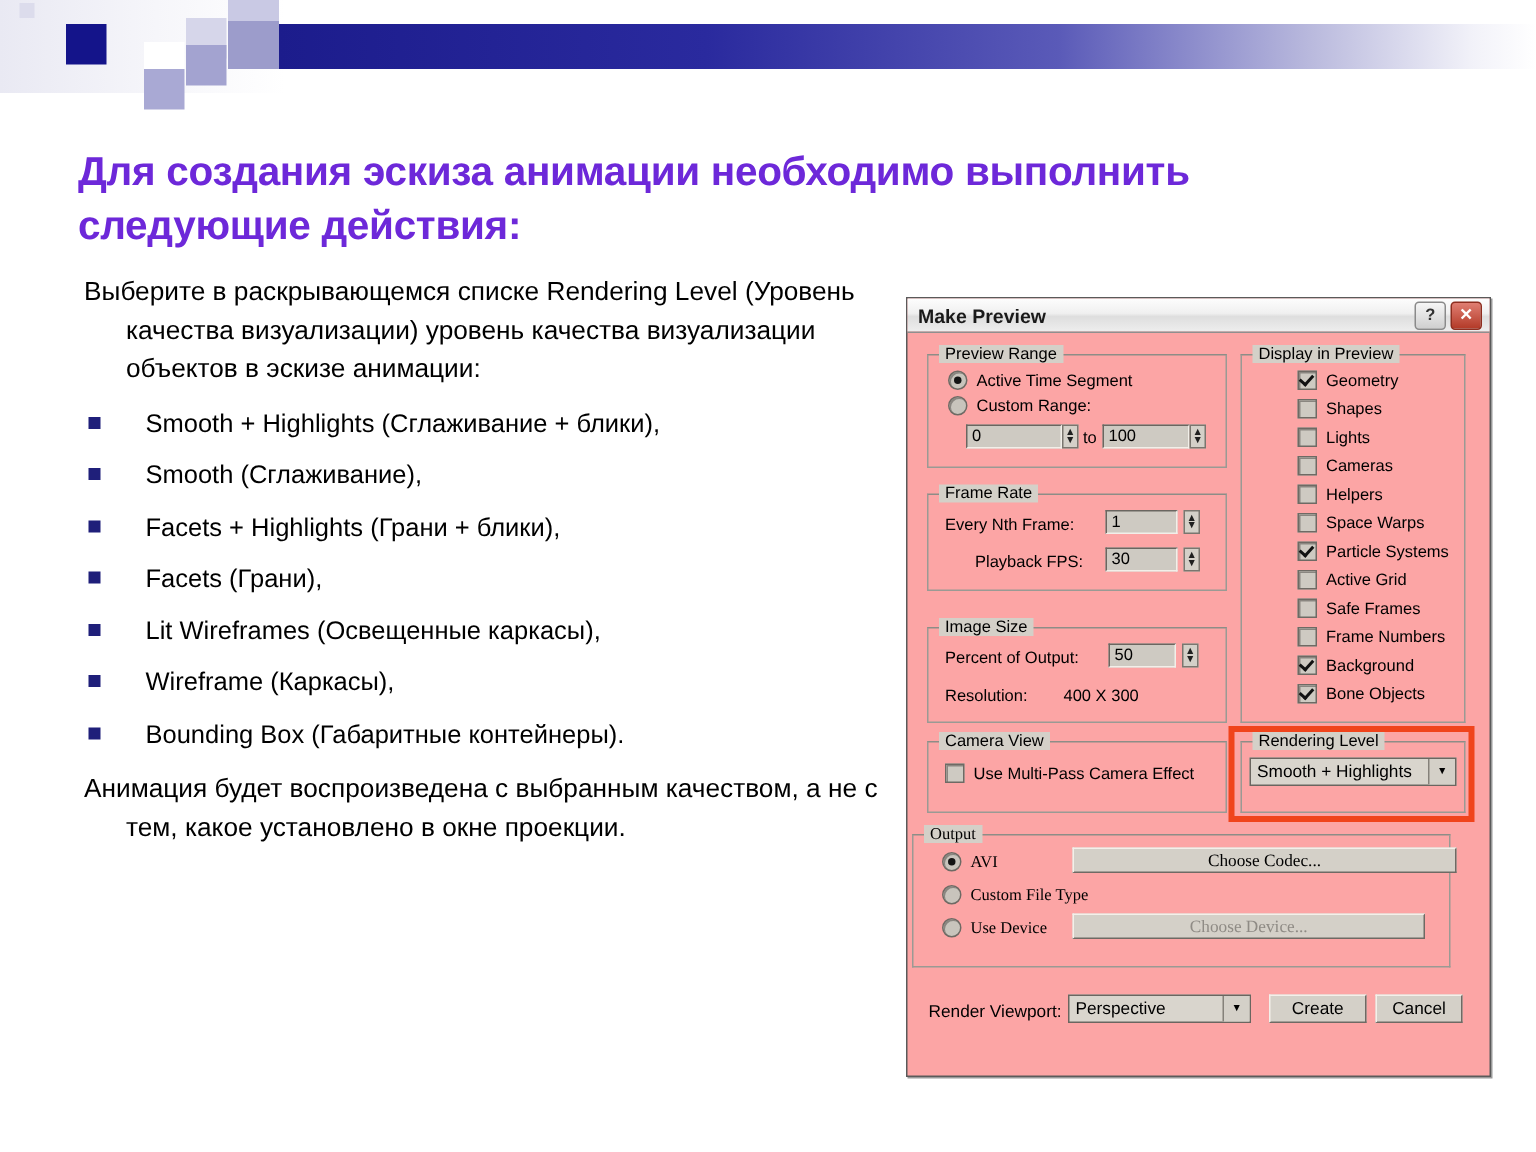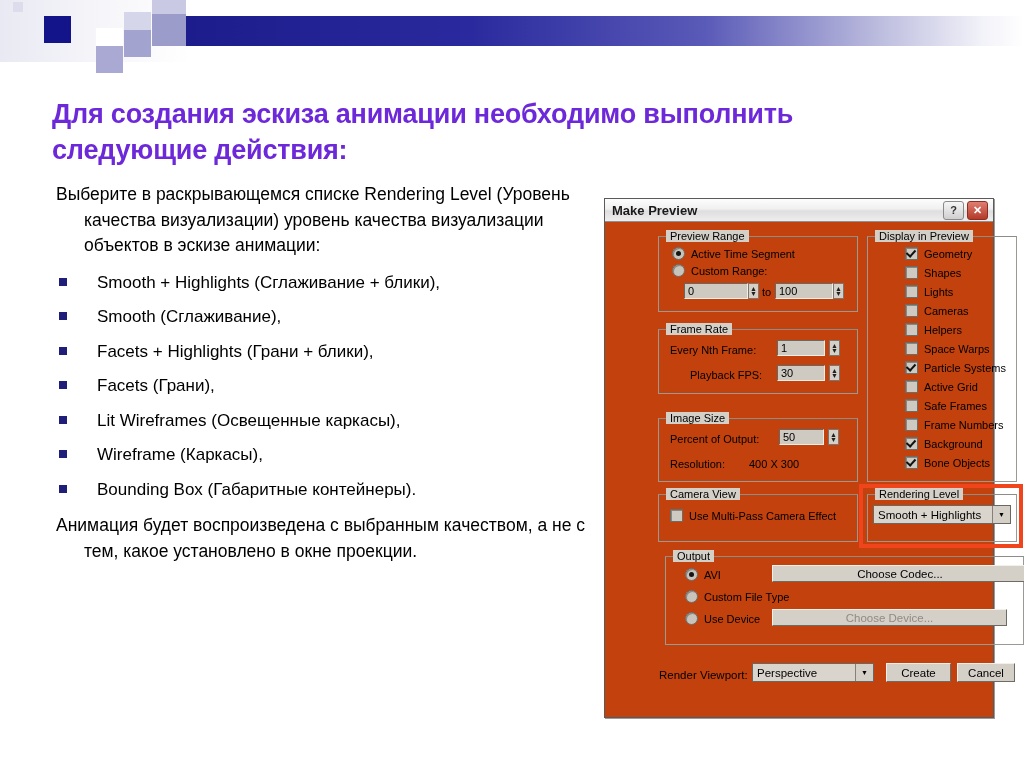--- a/index.html
+++ b/index.html
@@ -91,21 +91,21 @@
     left: 3px; top: 6px;
     width: 8px; height: 8px;
     background: #1f1f7a;
   }
 
   
   #dialog {
     position: absolute;
     left: 604px; top: 198px;
     width: 388px; height: 518px;
-    background: #c2410c;
+    background: #fca5a5;
     border: 1px solid #5a5a5a;
     box-shadow: 1px 1px 0 #9a9a9a;
     font-size: 11px;
     color: #000;
   }
   #dialog-titlebar {
     position: relative;
     height: 22px;
     background: linear-gradient(to bottom, #fdfdfd 0%, #f0f0f0 45%, #dedede 55%, #eeeeee 100%);
     border-bottom: 1px solid #8f8f8f;
@@ -136,21 +136,20 @@
     background: linear-gradient(to bottom, #e07e72, #b33a28);
     color: #ffffff;
     border-color: #8e2d1f;
     margin-right: 5px;
   }
 
   #dialog-body {
     position: relative;
     height: 494px;
     padding: 0;
-    margin-left: 40px;
   }
 
   
   .group {
     position: absolute;
     border: 1px solid #9a9a94;
     border-top-color: #8d8d87;
   }
   .group > .group-title {
     position: absolute;
@@ -388,21 +387,21 @@
     <div class="group" style="left:13px; top:272px; width:198px; height:46px;">
       <div class="group-title">Camera View</div>
       <div class="group-inner">
         <div class="opt-row" style="left:11px; top:14px;">
           <span class="cbox"></span>
           <span>Use Multi-Pass Camera Effect</span>
         </div>
       </div>
     </div>
 
-    <div class="group" style="left:20px; top:334px; width:357px; height:87px;">
+    <div class="group" style="left:3px; top:334px; width:357px; height:87px;font-family:Liberation Serif, serif;">
       <div class="group-title">Output</div>
       <div class="group-inner">
         <div class="opt-row" style="left:19px; top:11px;">
           <span class="radio on"></span>
           <span>AVI</span>
         </div>
         <div class="btn" style="left:106px; top:8px; width:256px; height:17px;">Choose Codec...</div>
         <div class="opt-row" style="left:19px; top:33px;">
           <span class="radio"></span>
           <span>Custom File Type</span>

